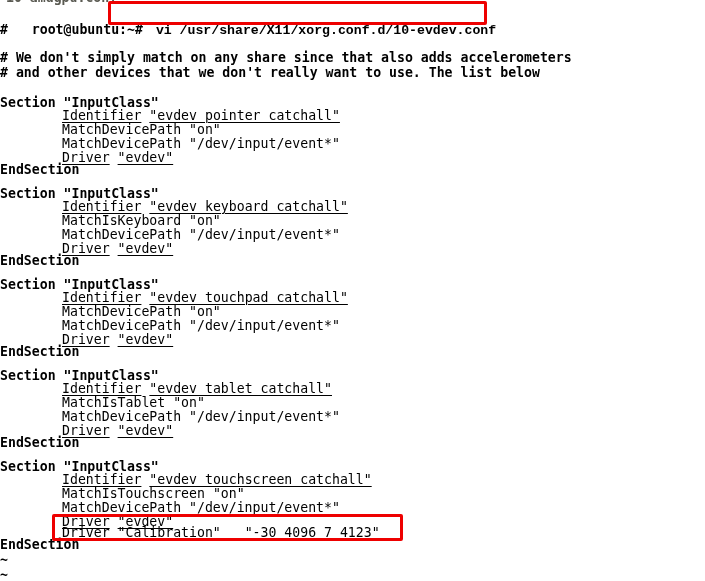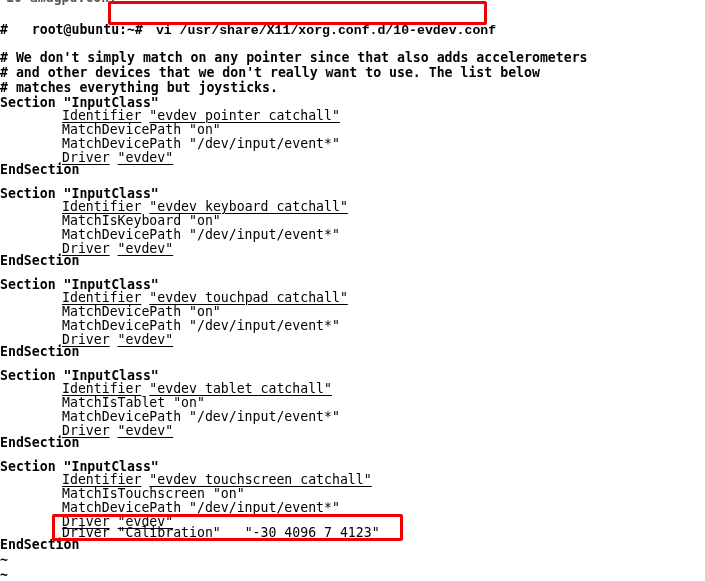--- a/index.html
+++ b/index.html
@@ -94,23 +94,22 @@
 
 <div id="terminal">
 
   <div class="line clipped" style="padding-left:6px;">10 amdgpu.conf</div>
 
   <div class="line bold" style="top:3px;">
     <span>root@ubuntu:~#</span><span> </span><span style="padding-left:5px;font-family:Liberation Mono, monospace;">vi /usr/share/X11/xorg.conf.d/10-evdev.conf</span>
   </div>
 
   <div class="line bold" style="top:21px;">#</div>
-  <div class="line bold" style="top:49px;"># We don't simply match on any pointer since that also adds accelerometers</div>
+  <div class="line bold" style="top:49px;"># We don't simply match on any share since that also adds accelerometers</div>
   <div class="line bold" style="top:64px;"># and other devices that we don't really want to use. The list below</div>
-  <div class="line bold" style="top:79px;"># matches everything but joysticks.</div>
 
   <div class="line bold" style="top:94px;"><span>Section</span> <span>"InputClass"</span></div>
   <div class="line plain indent" style="top:107px;"><span class="u">Identifier</span> <span class="u">"evdev pointer catchall"</span></div>
   <div class="line plain indent" style="top:121px;"><span>MatchDevicePath</span> <span>"on"</span></div>
   <div class="line plain indent" style="top:135px;"><span>MatchDevicePath</span> <span>"/dev/input/event*"</span></div>
   <div class="line plain indent" style="top:149px;"><span class="u">Driver</span> <span class="u">"evdev"</span></div>
   <div class="line bold" style="top:161px;">EndSection</div>
 
   <div class="line bold" style="top:185px;"><span>Section</span> <span>"InputClass"</span></div>
   <div class="line plain indent" style="top:198px;"><span class="u">Identifier</span> <span class="u">"evdev keyboard catchall"</span></div>

